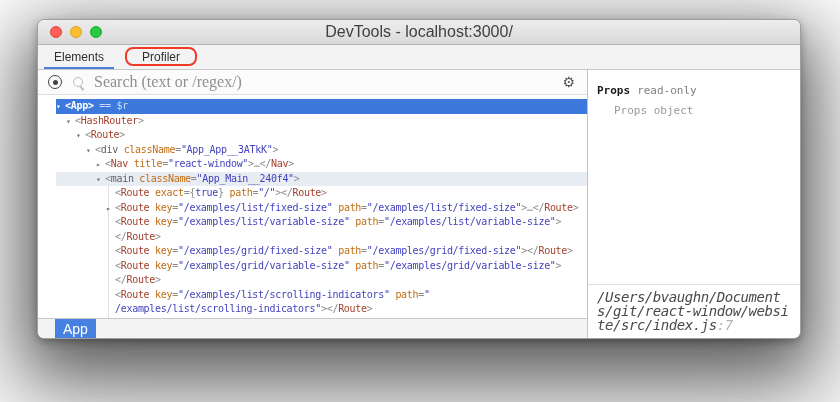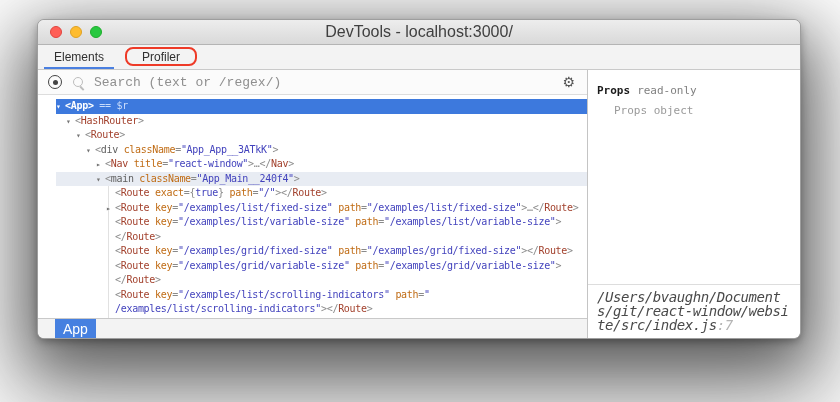--- a/index.html
+++ b/index.html
@@ -28,22 +28,22 @@
   
   .contentrow{flex:1;display:flex;min-height:0;}
   .leftpane{width:550px;flex:0 0 550px;display:flex;flex-direction:column;border-right:1px solid #c4c4c4;
             box-sizing:border-box;position:relative;background:#fff;}
   .toolbar{height:25px;flex:0 0 25px;background:#fbfbfb;border-bottom:1px solid #ddd;
            display:flex;align-items:center;padding:0 10px;gap:9px;box-sizing:border-box;}
   .inspect-ico{width:12px;height:12px;border:1.5px solid #444;border-radius:50%;position:relative;flex:0 0 auto;}
   .inspect-ico::after{content:"";position:absolute;left:3.5px;top:3.5px;width:5px;height:5px;border-radius:50%;background:#444;}
   .mag-ico{width:8px;height:8px;border:1.5px solid #bdbdbd;border-radius:50%;position:relative;flex:0 0 auto;margin-left:2px;}
   .mag-ico::after{content:"";position:absolute;left:7px;top:8px;width:1.5px;height:5px;background:#bdbdbd;transform:rotate(-45deg);}
-  .searchbox{flex:1;border:none;outline:none;background:transparent;font-size:13px;color:#737373;
-             font-family:Liberation Mono, monospace;}
+  .searchbox{flex:1;border:none;outline:none;background:transparent;font-size:16px;color:#737373;
+             font-family:Liberation Serif, serif;}
   .searchbox::placeholder{color:#8f8f8f;}
   .gear{font-size:14px;color:#555;line-height:1;margin-right:2px;cursor:default;}
   
   .tree{flex:1;min-height:0;overflow:hidden;margin-left:18px;padding-top:4px;position:relative;
         font-family:"DejaVu Sans Mono",monospace;font-size:10px;letter-spacing:-0.3px;}
   .guide{position:absolute;left:52px;top:91px;bottom:0;width:1px;background:#e1e1e1;}
   .row{height:14.5px;line-height:14.5px;white-space:pre;position:relative;}
   .arrow{display:inline-block;width:9px;font-size:8px;color:#757575;}
   .seg-p{color:var(--punct,#8a8a8a);}
   .seg-c{color:var(--comp,#a2402c);}

